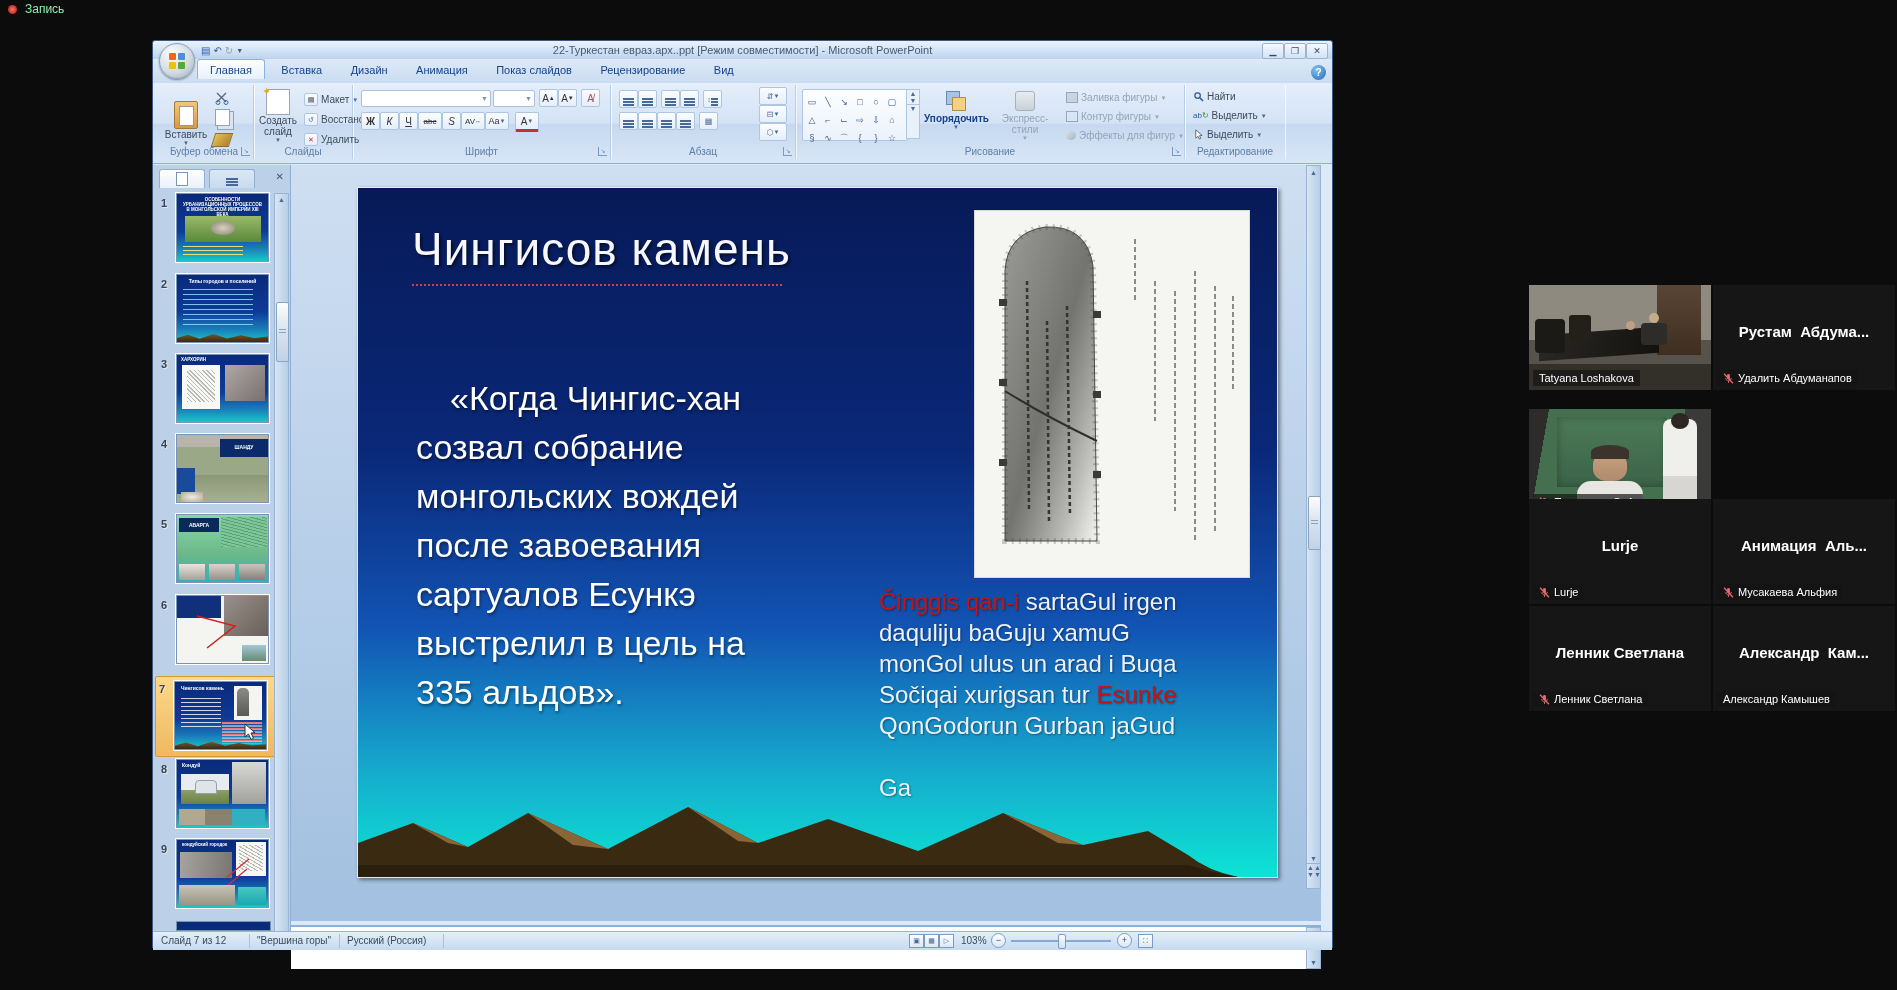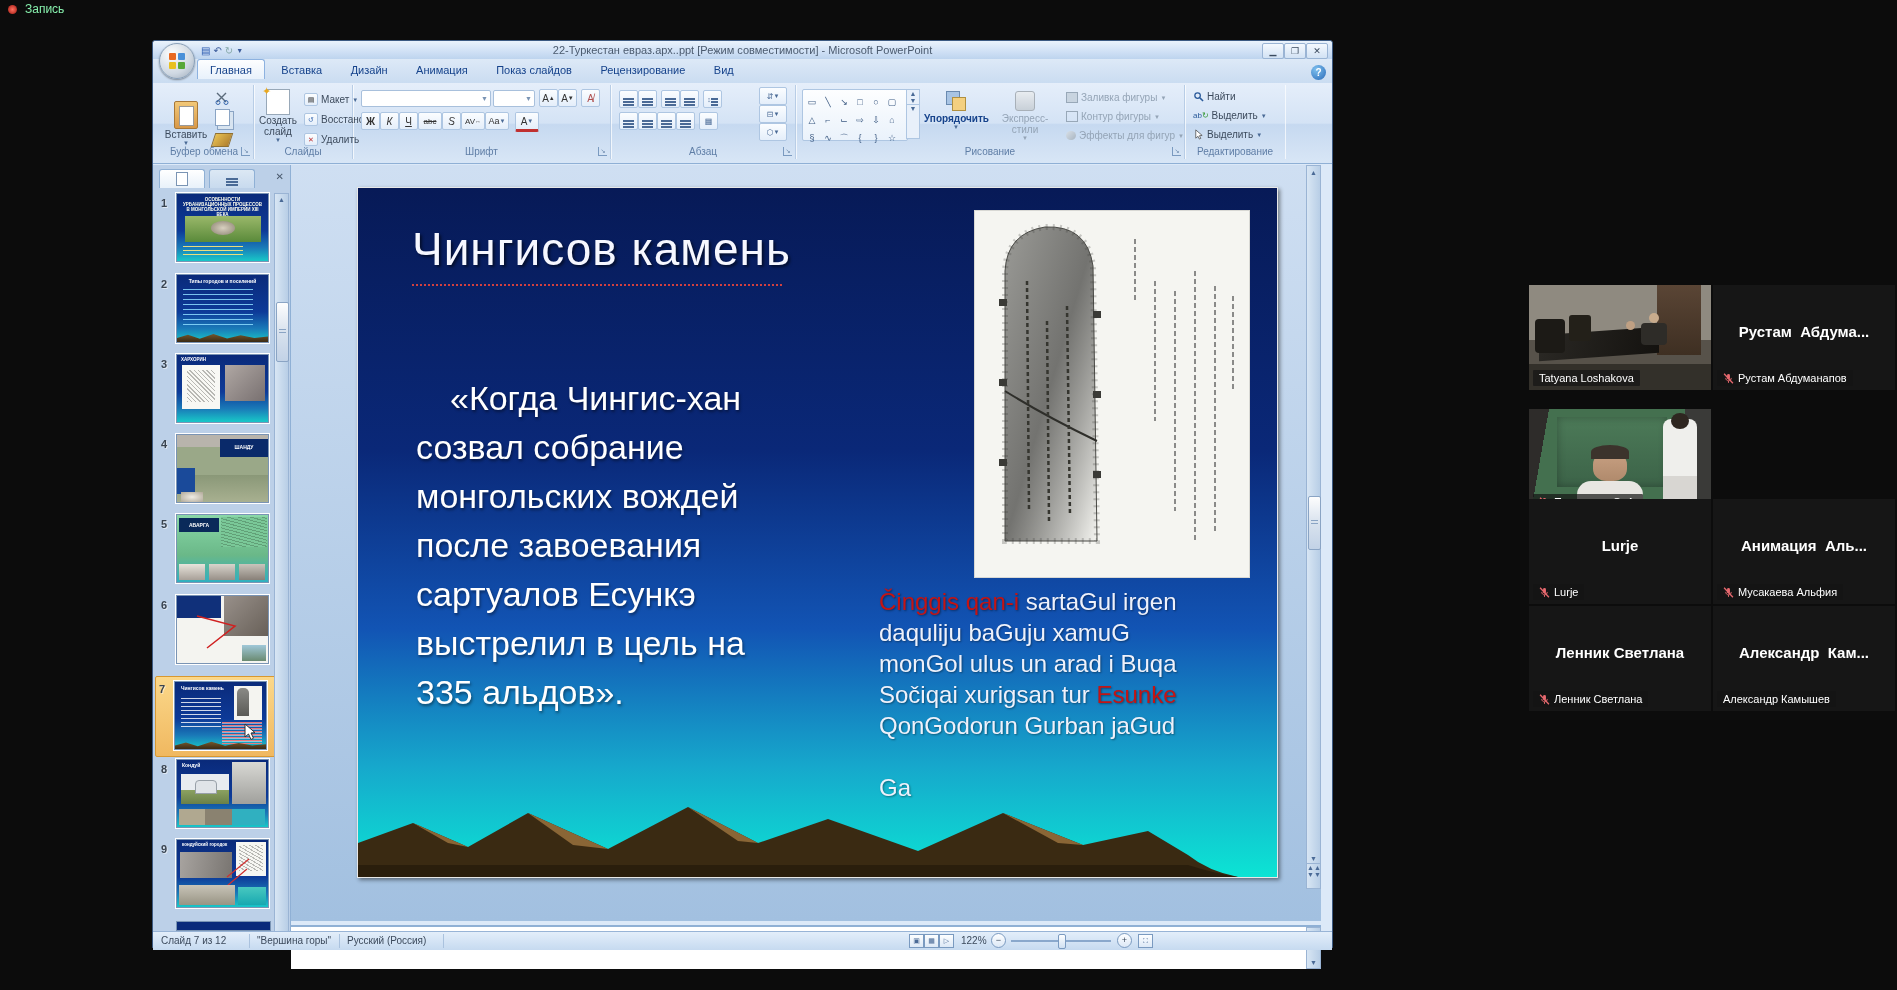--- a/index.html
+++ b/index.html
@@ -558,21 +558,21 @@
   <div class="abs statusbar">
     <span class="abs" style="left:8px;top:3px;">Слайд 7 из 12</span>
     <span class="abs sep" style="left:96px;"></span>
     <span class="abs" style="left:104px;top:3px;">"Вершина горы"</span>
     <span class="abs sep" style="left:186px;"></span>
     <span class="abs" style="left:194px;top:3px;">Русский (Россия)</span>
     <span class="abs sep" style="left:290px;"></span>
     <span class="abs viewic" style="left:756px;top:2px;">▣</span>
     <span class="abs viewic" style="left:771px;top:2px;">▦</span>
     <span class="abs viewic" style="left:786px;top:2px;">▷</span>
-    <span class="abs" style="left:808px;top:3px;">122%</span>
+    <span class="abs" style="left:808px;top:3px;">103%</span>
     <span class="abs" style="left:838px;top:1px;width:13px;height:13px;border:1px solid #7a9ac0;border-radius:50%;text-align:center;line-height:12px;font-size:9px;background:linear-gradient(#fdfeff,#dce8f6);">−</span>
     <span class="abs" style="left:858px;top:8px;width:100px;height:2px;background:#8aa8cc;"></span>
     <span class="abs" style="left:905px;top:2px;width:6px;height:13px;background:linear-gradient(#fdfeff,#cfe0f2);border:1px solid #7a9ac0;border-radius:2px;"></span>
     <span class="abs" style="left:964px;top:1px;width:13px;height:13px;border:1px solid #7a9ac0;border-radius:50%;text-align:center;line-height:12px;font-size:9px;background:linear-gradient(#fdfeff,#dce8f6);">+</span>
     <span class="abs viewic" style="left:985px;top:2px;">⛶</span>
   </div>
 </div>
 
 <div class="abs" style="left:1529px;top:285px;width:368px;height:428px;">
 
@@ -595,21 +595,21 @@
     <div class="abs tile-center" style="top:38px;">Рустам  Абдума...</div>
     <div class="abs tile-label">
       <svg class="micoff" viewBox="0 0 12 12">
           <g fill="#e8696f" stroke="#e8696f">
             <rect x="4.4" y="1" width="3.2" height="6" rx="1.6" stroke="none"></rect>
             <path d="M3 5.4c0 1.9 1.3 3.1 3 3.1s3-1.2 3-3.1" fill="none" stroke-width="1"></path>
             <line x1="6" y1="8.5" x2="6" y2="10.8" stroke-width="1"></line>
           </g>
           <line x1="1.2" y1="0.8" x2="10.8" y2="11.2" stroke="#e8696f" stroke-width="1.4"></line>
         </svg>
-      <span>Рустам Абдуманапов</span>
+      <span>Удалить Абдуманапов</span>
     </div>
   </div>
 
   <div class="abs tile" style="left:0;top:124px;">
     <div class="abs" style="left:0;top:0;width:100%;height:100%;background:linear-gradient(100deg,#2e2c2a 0 10%,#44704f 10% 78%,#3a3a38 78%);">
       <div class="abs" style="left:28px;top:8px;width:110px;height:70px;background:linear-gradient(#4c7a58,#3c6348);box-shadow:inset 0 0 8px rgba(0,0,0,.3);"></div>
       <div class="abs" style="left:64px;top:42px;width:34px;height:30px;border-radius:45% 45% 40% 40%;background:linear-gradient(#c9a183,#b08a6c);"></div>
       <div class="abs" style="left:62px;top:36px;width:38px;height:14px;border-radius:50% 50% 0 0;background:#3c332c;"></div>
       <div class="abs" style="left:48px;top:72px;width:66px;height:33px;border-radius:14px 14px 0 0;background:#e8e6e2;"></div>
       <div class="abs" style="right:14px;top:10px;width:34px;height:95px;background:linear-gradient(#efefec 0 60%,#d8d6d2 60%);border-radius:8px 8px 0 0;"></div>

